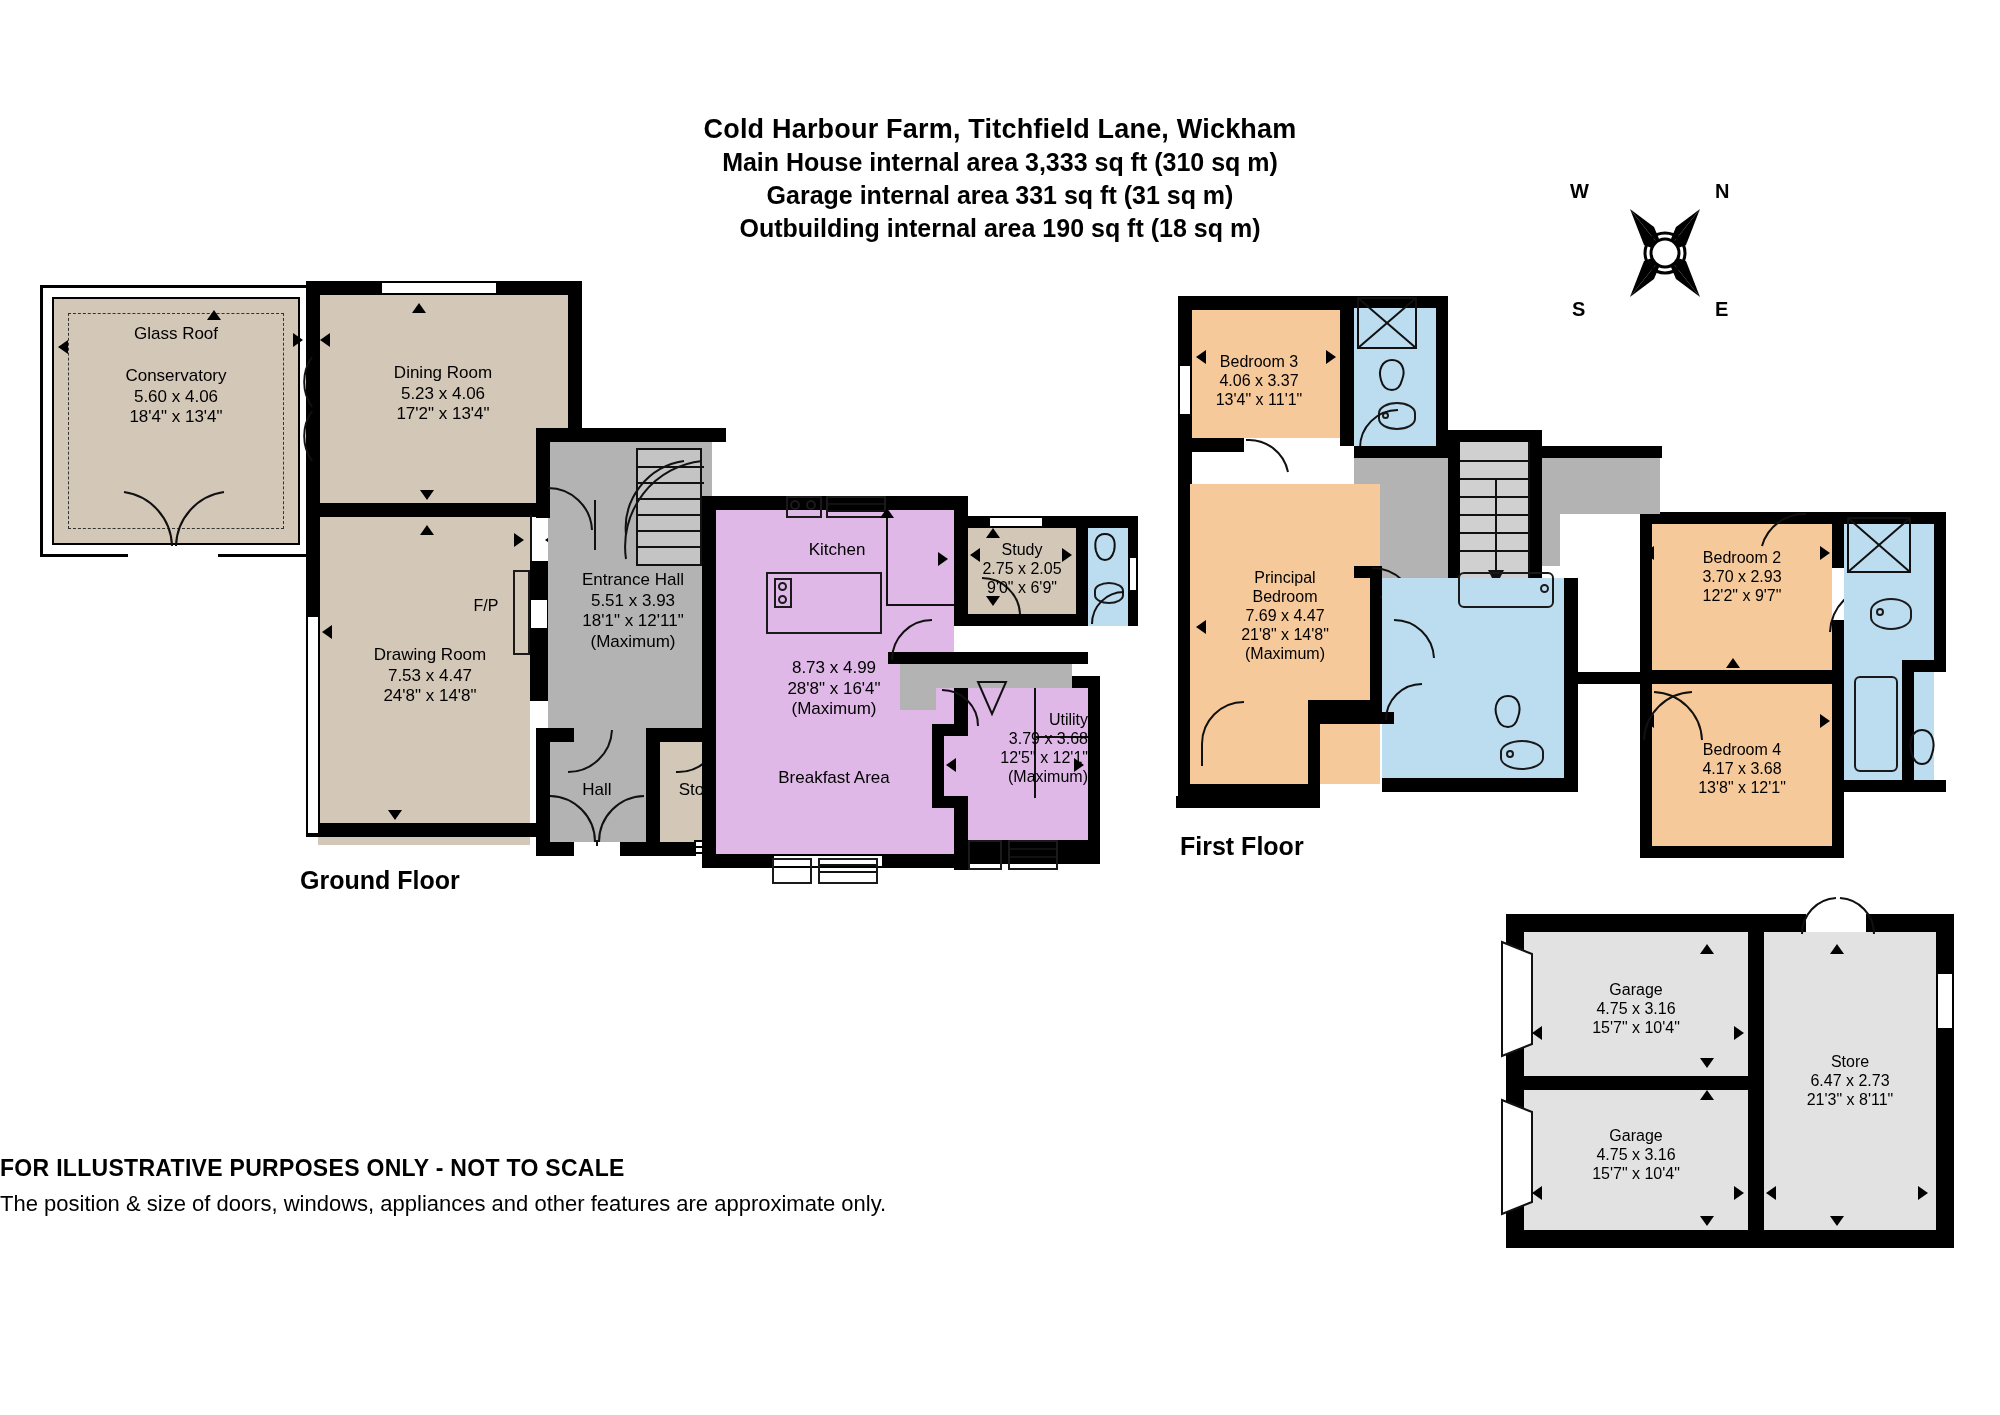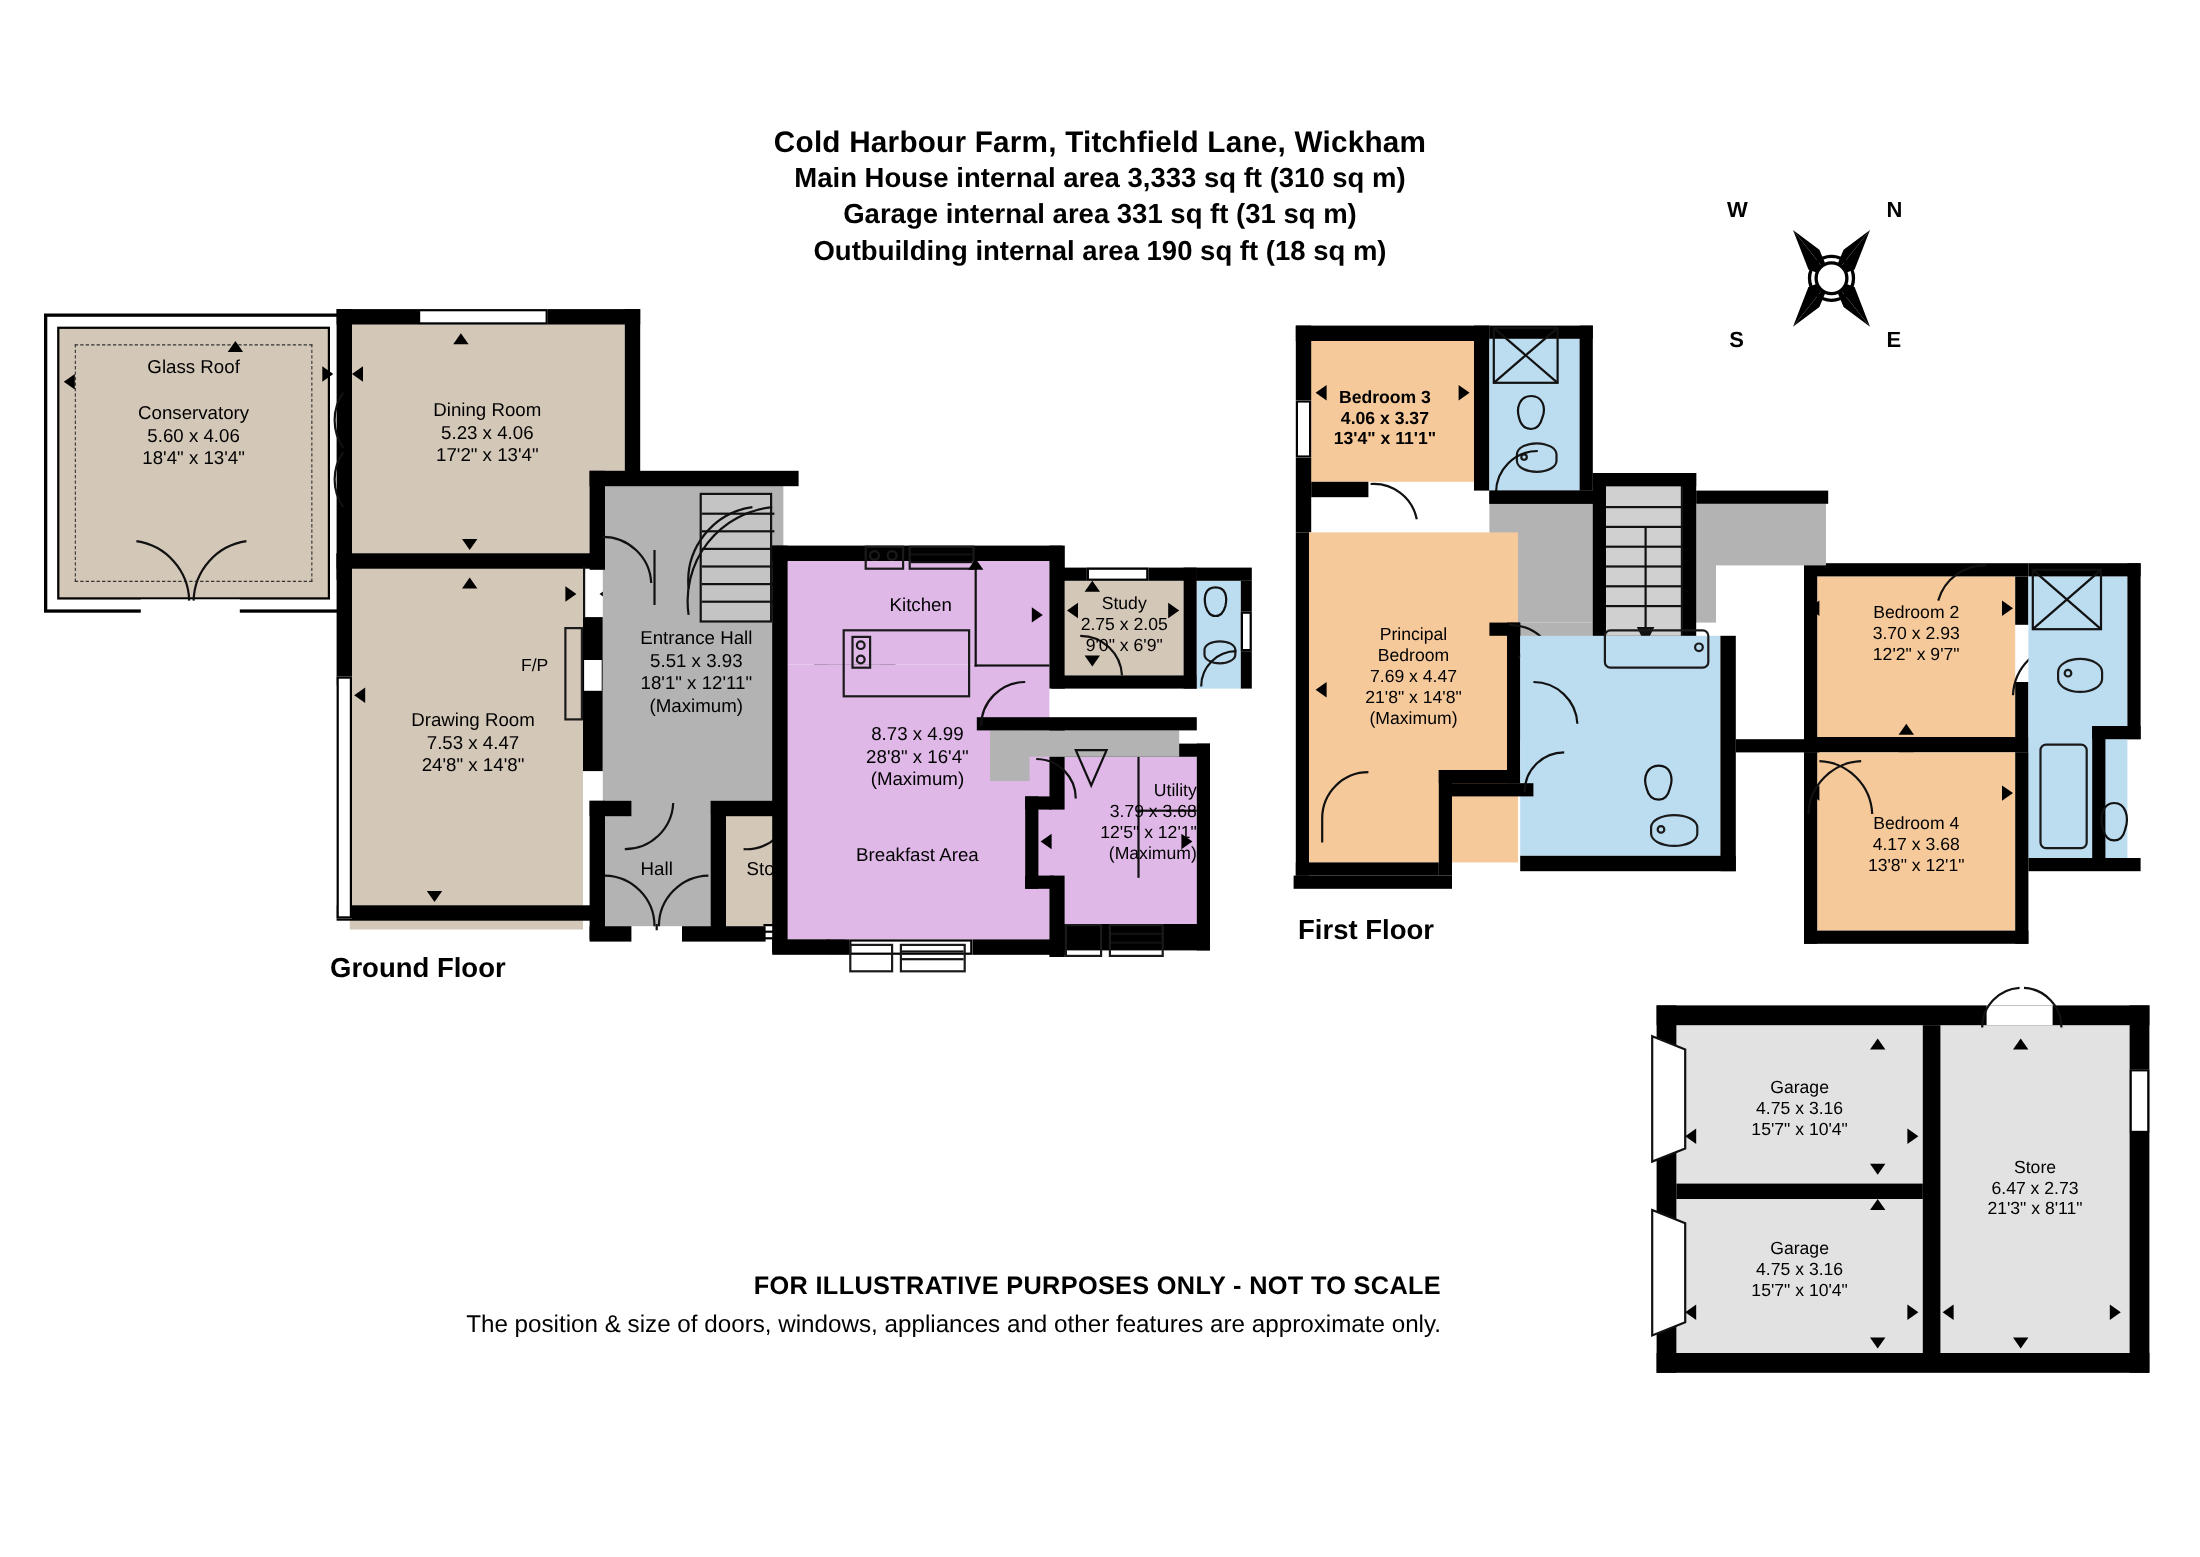--- a/index.html
+++ b/index.html
@@ -11,21 +11,21 @@
 
   
   .titleblock{
     position:absolute;left:0;top:112px;width:2000px;text-align:center;
     pointer-events:none;
   }
   .titleblock .t1{font-size:27px;font-weight:bold;letter-spacing:.2px;line-height:34px;}
   .titleblock .t2{font-size:25px;font-weight:bold;line-height:33px;}
 
   
-  .footer{position:absolute;left:0;top:1150px;width:1310px;text-align:right;}
+  .footer{position:absolute;left:0;top:1150px;width:1310px;text-align:left;}
   .footer .f1{font-size:23px;font-weight:bold;line-height:36px;letter-spacing:.3px;}
   .footer .f2{font-size:22px;line-height:36px;}
 
   
   .floorcap{position:absolute;font-size:25px;font-weight:bold;}
 
   
   .wall{position:absolute;background:#000;}
   .room{position:absolute;box-sizing:border-box;}
   .f-beige{background:#d3c7b7;}
@@ -378,21 +378,21 @@
   <div class="wall" style="left:1178px;top:296px;width:14px;height:68px;"></div>
   <div class="wall" style="left:1178px;top:416px;width:14px;height:68px;"></div>
   <div class="win" style="left:1178px;top:364px;width:14px;height:52px;"></div>
   <div class="wall" style="left:1340px;top:296px;width:14px;height:150px;"></div>
   <div class="wall" style="left:1192px;top:438px;width:52px;height:14px;"></div>
   <div class="arw lf" style="left:1196px;top:350px;"></div>
   <div class="arw rt" style="left:1326px;top:350px;"></div>
   <svg style="position:absolute;left:1244px;top:438px;width:52px;height:36px;">
     <path d="M2 2 A40 40 0 0 1 44 34" fill="none" stroke="#111" stroke-width="2"></path>
   </svg>
-  <div class="label label-sm" style="left:1190px;top:352px;width:138px;font-weight:bold;">
+  <div class="label label-sm" style="left:1190px;top:352px;width:138px;">
     <span class="nm">Bedroom 3</span>
     <span class="dm">4.06 x 3.37</span>
     <span class="dm">13'4" x 11'1"</span>
   </div>
 
   <div class="room f-blue" style="left:1354px;top:308px;width:82px;height:138px;"></div>
   <div class="wall" style="left:1354px;top:296px;width:94px;height:12px;"></div>
   <div class="wall" style="left:1436px;top:296px;width:12px;height:150px;"></div>
   <div class="wall" style="left:1354px;top:446px;width:94px;height:12px;"></div>
 

